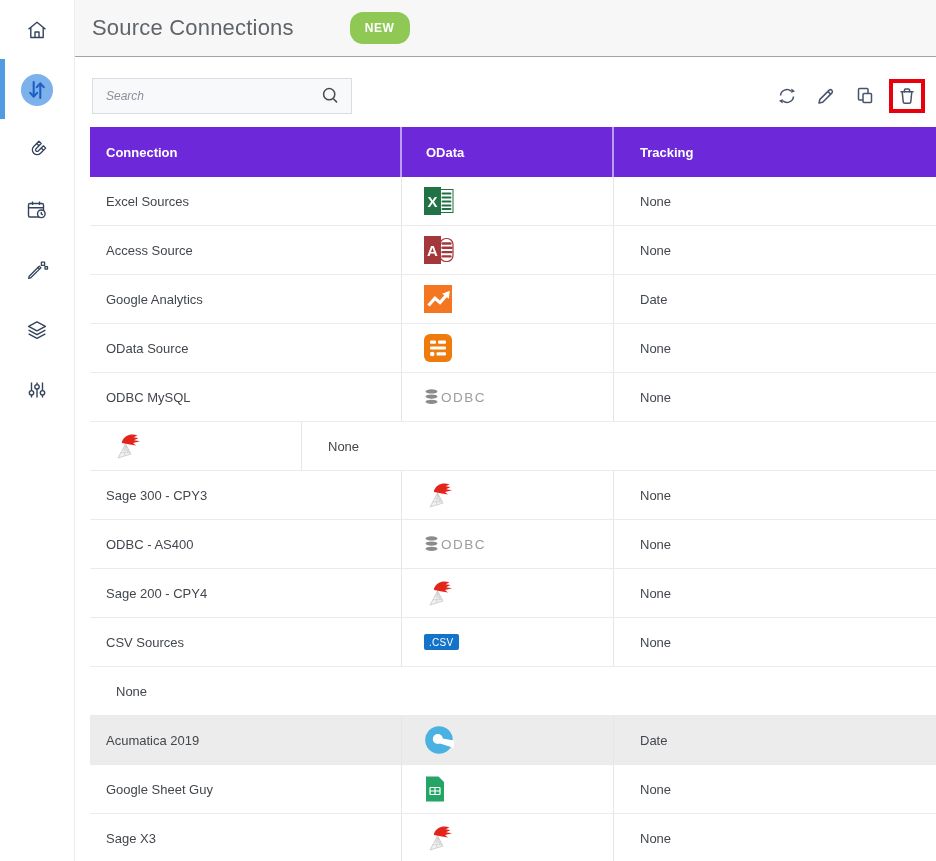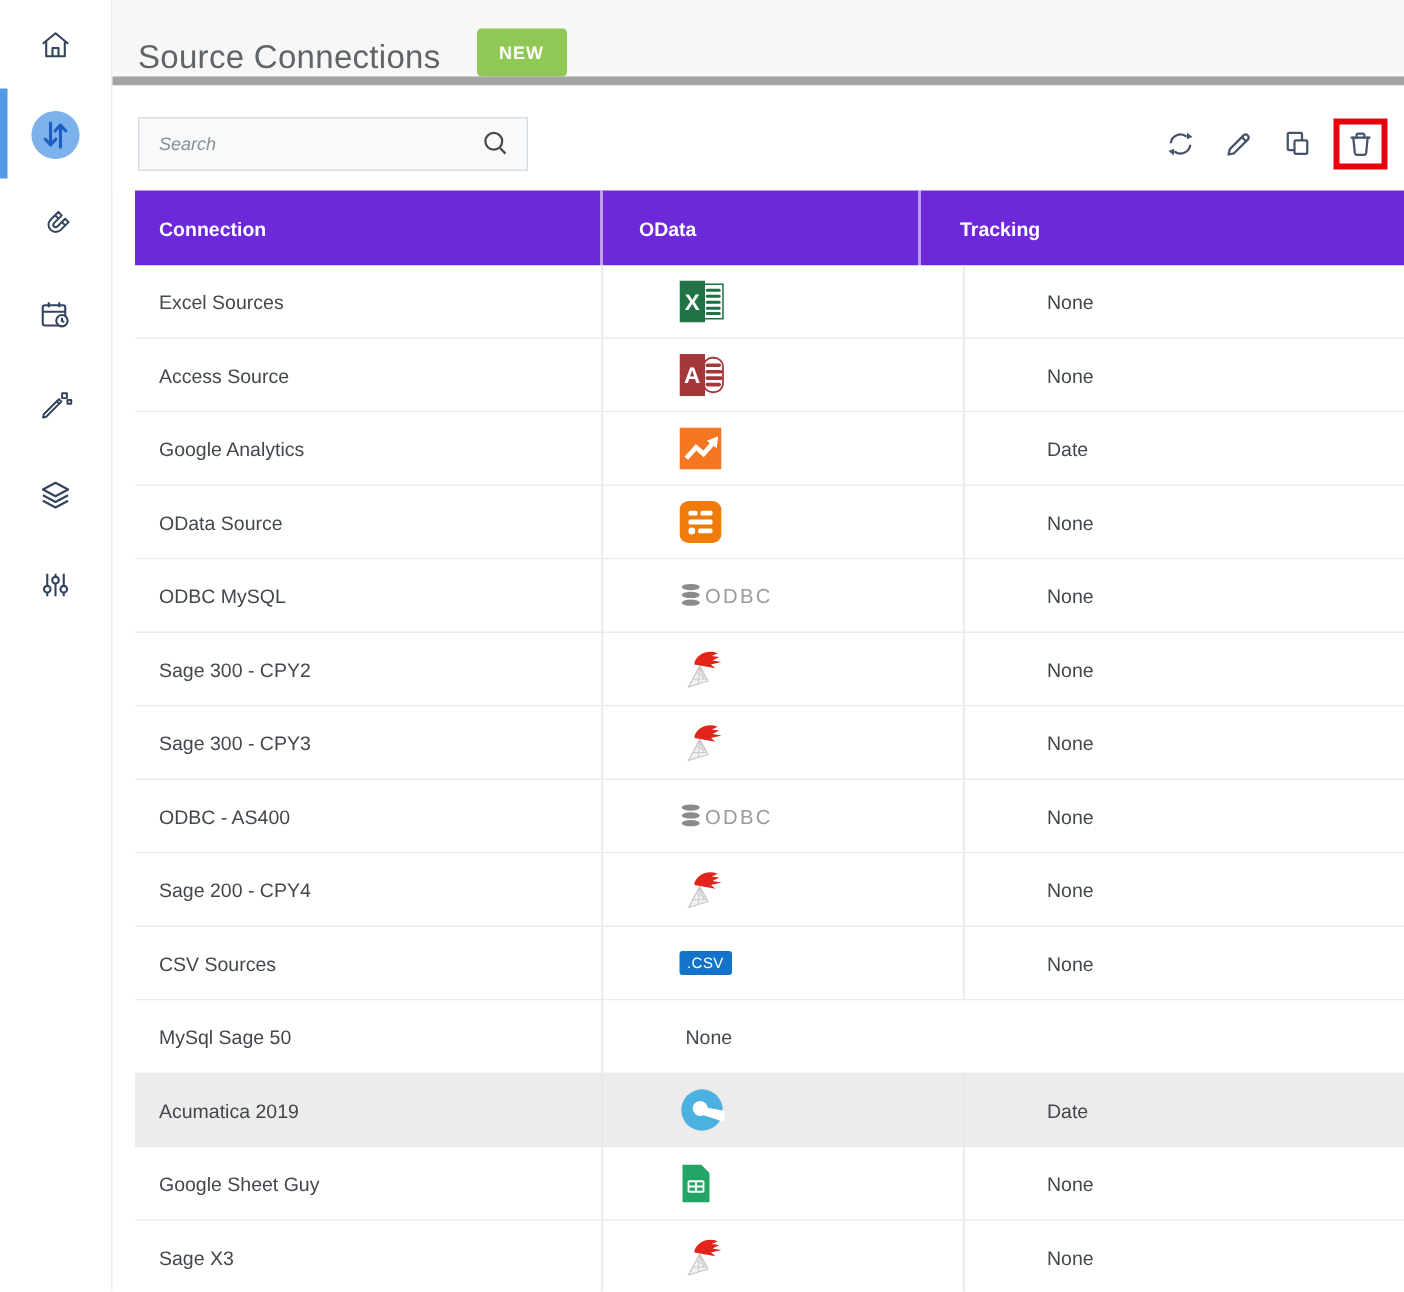--- a/index.html
+++ b/index.html
@@ -8,25 +8,25 @@
     font-family:"Liberation Sans", sans-serif;display:flex;
     -webkit-font-smoothing:antialiased;
   }
   
   .sidebar{flex:0 0 75px;width:75px;background:#fff;border-right:1px solid #ececec;box-sizing:border-box;}
   .side-item{height:60px;display:flex;align-items:center;justify-content:center;position:relative;cursor:pointer;}
   .side-item .abar{position:absolute;left:0;top:-1px;width:5px;height:60px;background:#529ae2;}
   .sicon{display:flex;align-items:center;justify-content:center;}
   
   .main{flex:1;min-width:0;display:flex;flex-direction:column;}
-  .app-header{flex:0 0 57px;height:57px;background:#f7f7f8;border-bottom:6px solid #a3a3a3;
-    display:flex;align-items:flex-end;padding-left:17px;box-sizing:border-box;}
+  .app-header{flex:0 0 57px;height:57px;background:#f7f7f8;border-bottom:1px solid #a3a3a3;
+    display:flex;align-items:center;padding-left:17px;box-sizing:border-box;gap:32px;}
   .page-title{font-size:22px;color:#5f6469;letter-spacing:.2px;}
   .new-btn{margin-left:24px;background:#90c855;color:#fff;font-size:12px;font-weight:bold;
-    letter-spacing:.6px;border:none;border-radius:3px;padding:9px 15px;cursor:pointer;
+    letter-spacing:.6px;border:none;border-radius:13px;padding:9px 15px;cursor:pointer;
     font-family:inherit;}
   
   .toolbar{flex:0 0 70px;height:70px;display:flex;align-items:center;background:#fff;
     padding:0 10px 0 17px;box-sizing:border-box;}
   .search-box{width:260px;height:36px;margin-top:8px;background:#f8f9fb;border:1px solid #d9dee5;
     display:flex;align-items:center;box-sizing:border-box;padding:0 9px 0 11px;}
   .search-box input{flex:1;border:none;outline:none;background:transparent;font-style:italic;
     font-size:12px;color:#555;font-family:inherit;}
   .search-box input::placeholder{color:#8a8f98;font-style:italic;}
   .search-icon{display:flex;cursor:pointer;}
@@ -38,21 +38,21 @@
   .t-header{flex:0 0 50px;height:50px;display:flex;background:#6d28d9;color:#fff;font-weight:bold;}
   .t-header .cell{display:flex;align-items:center;box-sizing:border-box;height:100%;}
   .t-header .c0,.t-header .c1{border-right:2px solid rgba(255,255,255,.55);}
   .c0{flex:0 0 312px;width:312px;}
   .c1{flex:0 0 212px;width:212px;}
   .c2{flex:1;min-width:0;}
   .t-header .c0{padding-left:16px;}
   .t-header .c1{padding-left:24px;}
   .t-header .c2{padding-left:26px;}
   .t-row{flex:0 0 48px;height:48px;display:flex;border-bottom:1px solid #ebebeb;background:#fff;
-    color:#42474d;cursor:pointer;gap:29px;}
+    color:#42474d;cursor:pointer;}
   .t-row .cell{display:flex;align-items:center;box-sizing:border-box;height:100%;}
   .t-row .c0{padding-left:16px;}
   .t-row .c1{padding-left:22px;}
   .t-row .c2{padding-left:26px;}
   .t-row .c0,.t-row .c1{border-right:1px solid #e5e6e8;}
   .t-row.selected{background:#ececec;}
   .t-filler{flex:1;display:flex;}
   .t-filler .c0,.t-filler .c1{border-right:1px solid #e5e6e8;height:100%;}
   .type-icon{display:flex;align-items:center;}
   .csv-badge{display:inline-block;background:#1273c9;color:#fff;font-size:10px;font-weight:normal;
@@ -298,23 +298,20 @@
                 </g>
                 <text x="17" y="14" font-size="13.5" fill="#9c9c9c" letter-spacing="1.5" font-family="Liberation Sans, sans-serif">ODBC</text>
               </svg>
             </span>
           </div>
           <div class="cell c2">
             <span>None</span>
           </div>
         </div>
         <div class="t-row">
-          <div class="cell c0">
-            <span>Sage 300 - CPY2</span>
-          </div>
           <div class="cell c1">
             <span class="type-icon">
               <svg width="30" height="30" viewBox="0 0 30 30">
                 <path d="M13.5,13 L6,27 L19,23 Z" fill="#f1f1f1" stroke="#c6c6c6" stroke-width="0.8"></path>
                 <g stroke="#c6c6c6" stroke-width="0.6">
                   <path d="M11,17.5 L17.2,20.2 M8.8,21.8 L18.2,21.6 M12.2,15.2 L15.2,16.8 M13.5,13 L12.5,24.8 M13.5,13 L16.2,22"></path>
                 </g>
                 <path d="M10,10.5 C12.5,4.5 19,2 25.5,4.5 L21.5,6.3 L26.5,7 L22,9.3 L28,10.3 L21,12 L24,14.5 L16.5,13.2 L10,12 Z" fill="#e3241b"></path>
               </svg>
             </span>
@@ -388,23 +385,20 @@
           <div class="cell c1">
             <span class="type-icon">
               <span class="csv-badge">.CSV</span>
             </span>
           </div>
           <div class="cell c2">
             <span>None</span>
           </div>
         </div>
         <div class="t-row">
-          <div class="cell c0">
-            <span>MySql Sage 50</span>
-          </div>
           <div class="cell c2">
             <span>None</span>
           </div>
         </div>
         <div class="t-row selected">
           <div class="cell c0">
             <span>Acumatica 2019</span>
           </div>
           <div class="cell c1">
             <span class="type-icon">

